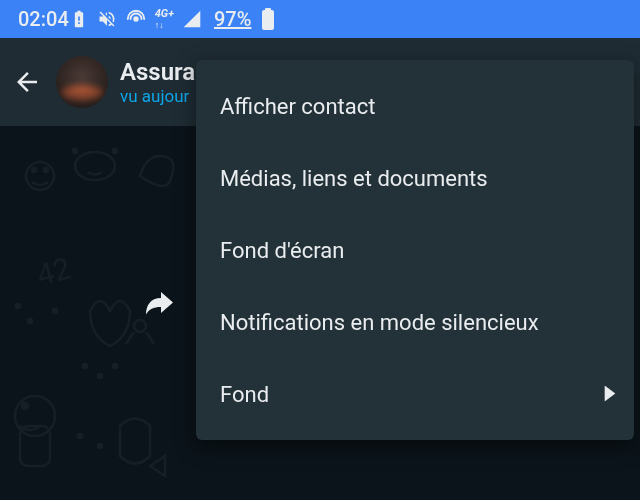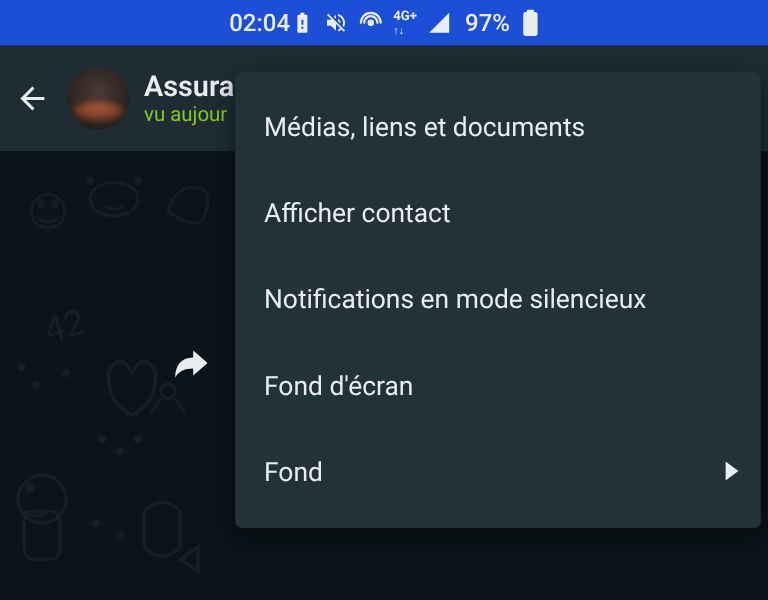--- a/index.html
+++ b/index.html
@@ -8,31 +8,31 @@
     height: 500px;
     background: #1a1f24;
     font-family: -apple-system, "Segoe UI", Roboto, sans-serif;
     color: #e9edef;
     overflow: hidden;
     position: relative;
   }
   
   .status-bar {
     height: 38px;
-    background: #1d4ed8;
+    background: #3b82f6;
     display: flex;
     align-items: center;
-    justify-content: center;
+    justify-content: flex-start;
     padding: 0 18px;
     font-size: 20px;
     font-weight: 500;
   }
   .status-right { display: flex; align-items: center; gap: 8px; }
   .status-right svg { display: block; }
-  .battery-pct { font-size: 20px; margin-left: 4px; }
+  .battery-pct { font-size: 20px; margin-left: 4px; text-decoration: underline; }
   .battery-icon { margin-left: 2px; }
   
   .chat-header {
     height: 88px;
     background: #1f2c34;
     display: flex;
     align-items: center;
     padding: 0 10px;
     gap: 12px;
   }
@@ -60,21 +60,21 @@
   .contact-name {
     font-size: 24px;
     font-weight: 600;
     white-space: nowrap;
     overflow: hidden;
     text-overflow: clip;
     max-width: 92px;
   }
   .last-seen {
     font-size: 17px;
-    color: #84cc16;
+    color: #0ea5e9;
     white-space: nowrap;
     overflow: hidden;
     text-overflow: clip;
     max-width: 105px;
   }
   
   .chat-bg {
     position: absolute;
     top: 126px;
     left: 0;
@@ -137,21 +137,21 @@
       <svg width="20" height="20" viewBox="0 0 24 24" fill="#e9edef">
           <path d="M16.5 12c0-1.77-1.02-3.29-2.5-4.03v2.21l2.45 2.45c.03-.2.05-.41.05-.63zm2.5 0c0 .94-.2 1.82-.54 2.64l1.51 1.51C20.63 14.91 21 13.5 21 12c0-4.28-2.99-7.86-7-8.77v2.06c2.89.86 5 3.54 5 6.71zM4.27 3L3 4.27 7.73 9H3v6h4l5 5v-6.73l4.25 4.25c-.67.52-1.42.93-2.25 1.18v2.06c1.38-.31 2.63-.95 3.69-1.81L19.73 21 21 19.73l-9-9L4.27 3zM12 4L9.91 6.09 12 8.18V4z"></path>
         </svg>
     </span>
     <span>
       <svg width="22" height="22" viewBox="0 0 24 24" fill="none" stroke="#e9edef" stroke-width="2">
           <circle cx="12" cy="12" r="3" fill="#e9edef" stroke="none"></circle>
           <path d="M6 12a6 6 0 0 1 12 0M3 12a9 9 0 0 1 18 0" stroke-linecap="round"></path>
         </svg>
     </span>
-    <span style="font-size:11px; font-weight:700; line-height:1;">4G+<br><span style="font-size:9px;">↑↓</span></span>
+    <span style="font-size:11px; font-weight:700; line-height:1;font-style:italic;">4G+<br><span style="font-size:9px;">↑↓</span></span>
     <span>
       <svg width="20" height="20" viewBox="0 0 24 24" fill="#e9edef">
           <path d="M2 22h20V2L2 22z"></path>
         </svg>
     </span>
     <span class="battery-pct">97%</span>
     <span class="battery-icon">
       <svg width="14" height="22" viewBox="0 0 14 22" fill="#e9edef">
           <rect x="1" y="2" width="12" height="20" rx="2"></rect>
           <rect x="4" y="0" width="6" height="3" rx="1"></rect>
@@ -205,30 +205,30 @@
   </svg>
   <span class="forward-icon">
     <svg width="36" height="36" viewBox="0 0 24 24" fill="#e9edef">
         <path d="M14 4l8 7-8 7v-4c-5 0-8 1.5-10 5 0-6 3-11 10-11V4z"></path>
       </svg>
   </span>
 </div>
 
 <div class="menu">
   <div class="menu-item">
+    <span>Afficher contact</span>
+  </div>
+  <div class="menu-item">
     <span>Médias, liens et documents</span>
   </div>
   <div class="menu-item">
-    <span>Afficher contact</span>
+    <span>Fond d'écran</span>
   </div>
   <div class="menu-item">
     <span>Notifications en mode silencieux</span>
-  </div>
-  <div class="menu-item">
-    <span>Fond d'écran</span>
   </div>
   <div class="menu-item">
     <span>Fond</span>
     <span class="chevron">
       <svg width="12" height="16" viewBox="0 0 8 12" fill="#e9edef">
           <path d="M0 0 l8 6 l-8 6 z"></path>
         </svg>
     </span>
   </div>
 </div>

